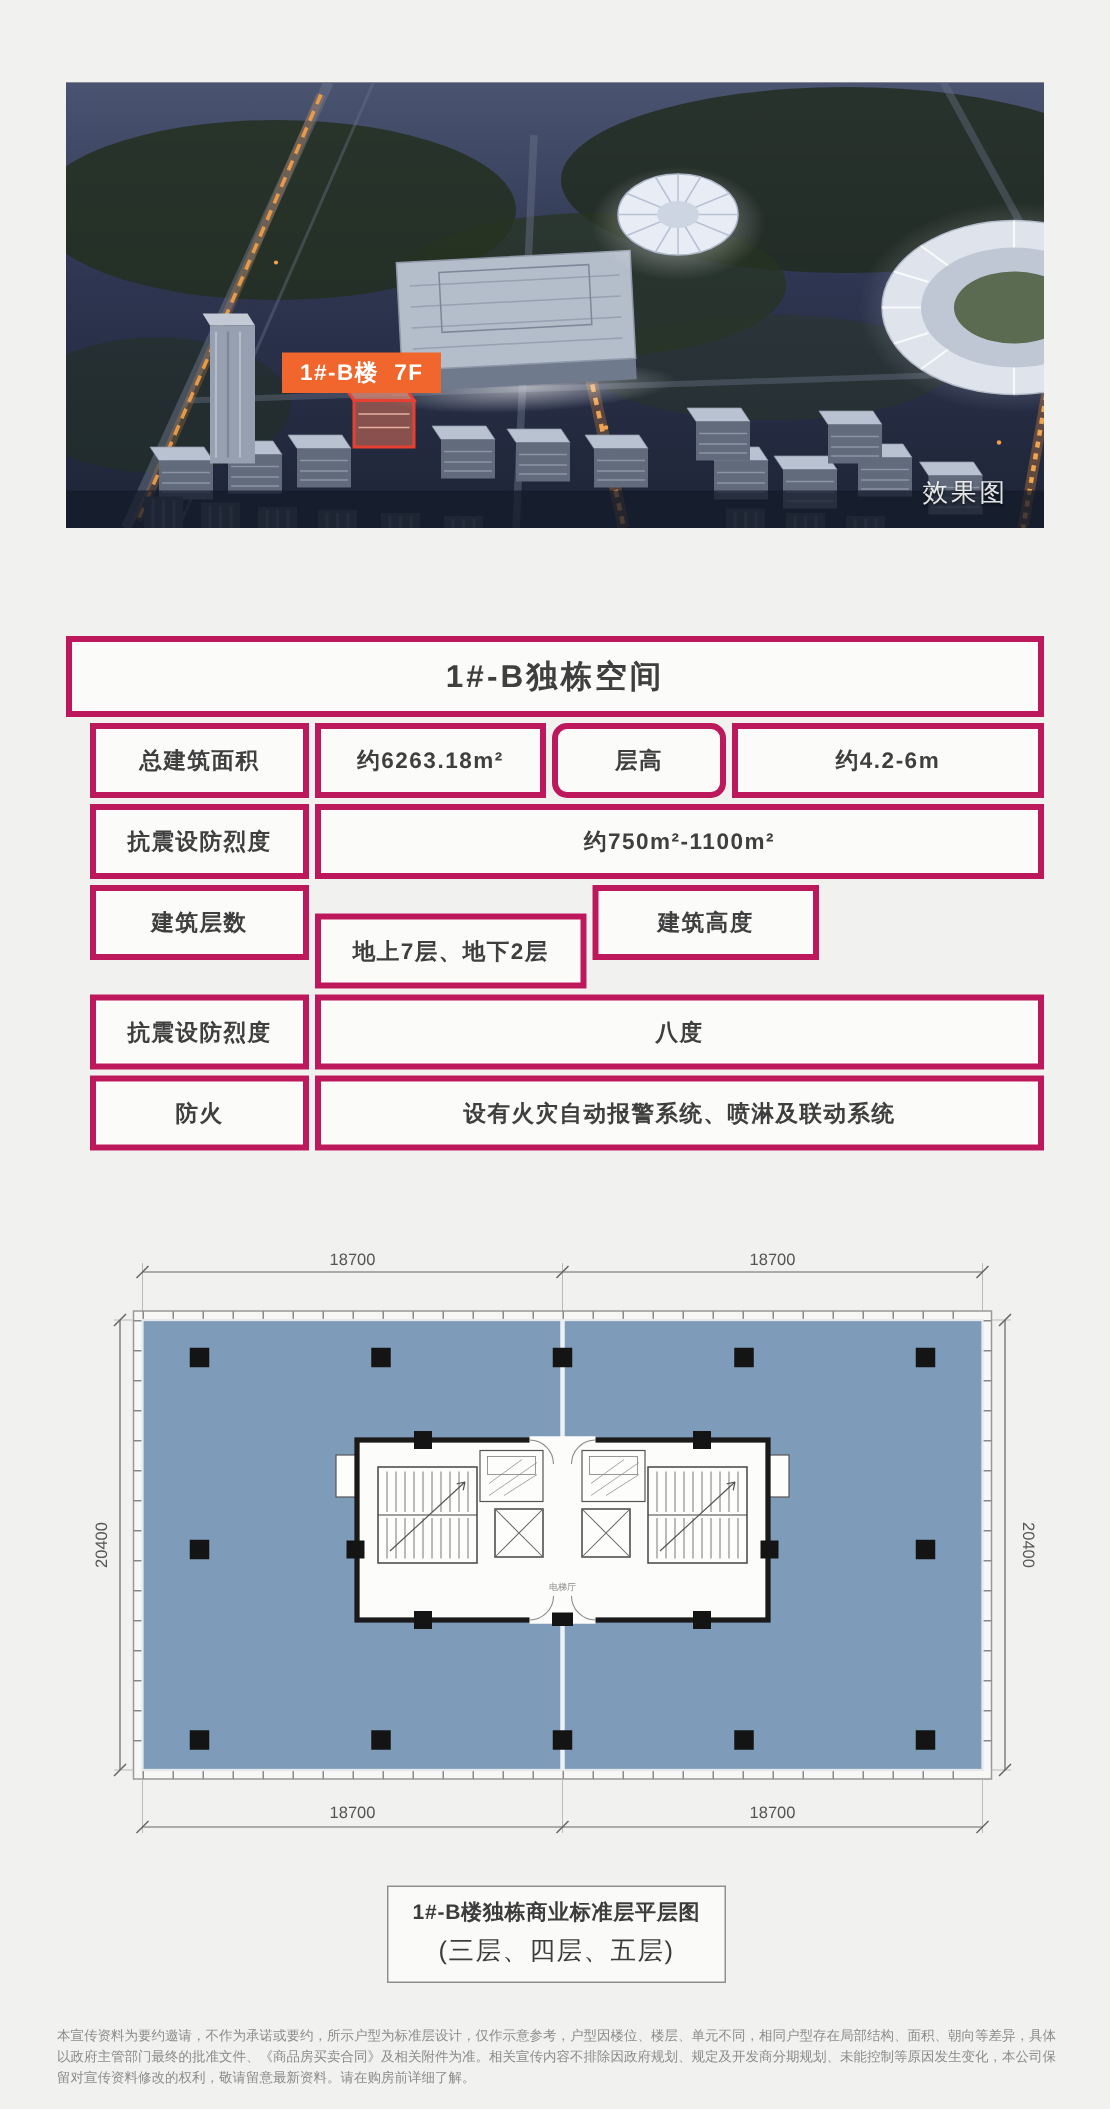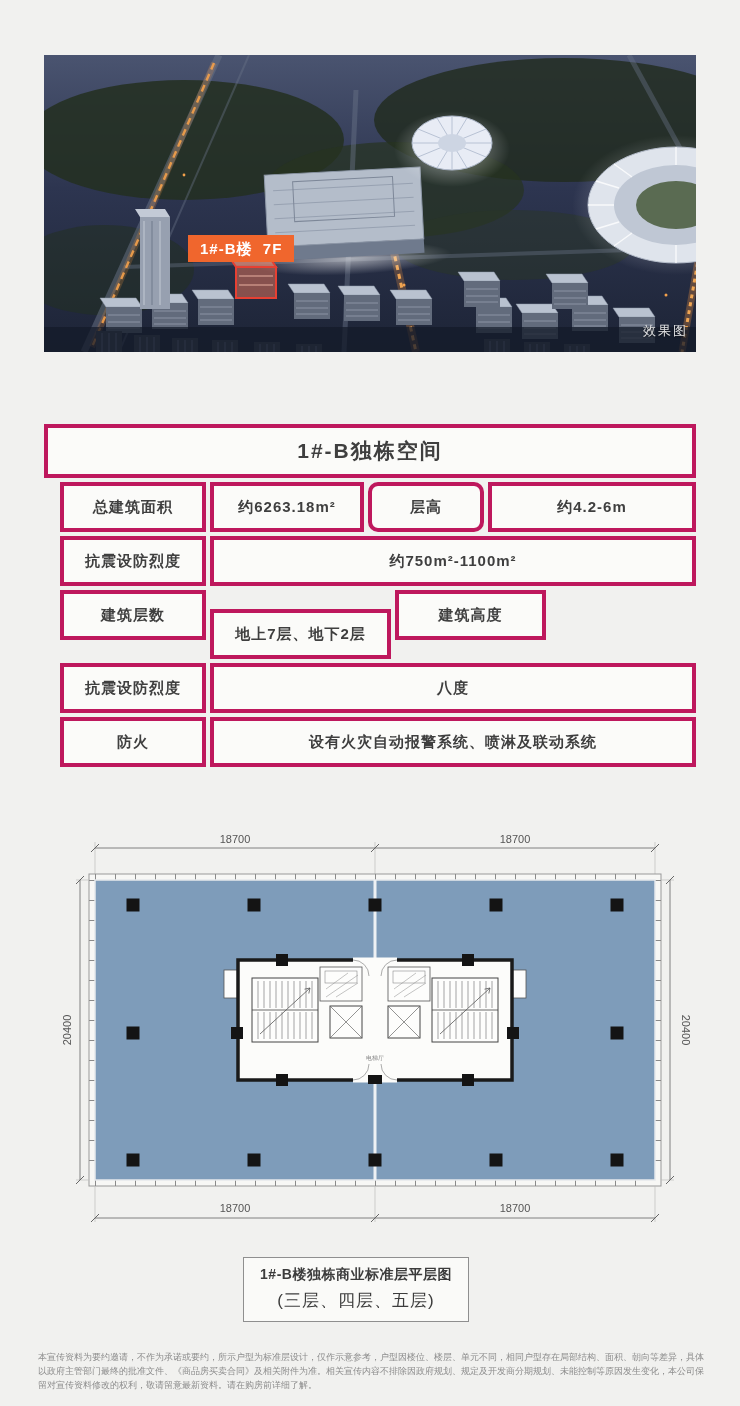--- a/index.html
+++ b/index.html
@@ -4,42 +4,42 @@
 <style>
   html,body{margin:0;padding:0;}
   body{width:740px;height:1406px;background:#f1f1ef;font-family:"Liberation Sans","DejaVu Sans",sans-serif;position:relative;overflow:hidden;}
   .page{position:absolute;inset:0;width:740px;height:1406px;background:#f1f1ef;}
 
   
   .hero{position:absolute;left:44px;top:55px;width:652px;height:297px;overflow:hidden;background:#2a3144;}
   .hero svg{position:absolute;left:0;top:0;}
   .hero-label{position:absolute;left:144px;top:180px;height:27px;padding:0 12px;background:#f0662d;
     color:#fff;font-weight:bold;font-size:15px;line-height:27px;white-space:pre;letter-spacing:1px;}
-  .hero-mark{position:absolute;right:8px;bottom:12px;color:rgba(255,255,255,0.88);font-size:13px;letter-spacing:2px;text-shadow:0 1px 2px rgba(0,0,0,.6);}
+  .hero-mark{position:absolute;right:24px;bottom:12px;color:rgba(255,255,255,0.88);font-size:17px;letter-spacing:2px;text-shadow:0 1px 2px rgba(0,0,0,.6);}
 
   
   .spec{position:absolute;left:44px;top:424px;width:652px;}
   .spec .trow{display:flex;gap:4px;margin-bottom:4px;}
   .cell{box-sizing:border-box;background:#fbfbf9;border:4px solid #be185d;display:flex;align-items:center;justify-content:center;
     height:50px;font-size:15px;font-weight:bold;color:#3f3f3f;text-align:center;letter-spacing:1px;}
   .cell.hdr{height:54px;font-size:21px;letter-spacing:2px;}
   .w-full{width:100%;}
   .w-label{width:146px;margin-left:16px;}
   .w2a{width:154px;}.w3a{width:116px;border-radius:10px;}
   .w2c{width:181px;margin-top:19px;}.w3c{width:151px;}
   .wflex{flex:1;}
 
   
   .plan{position:absolute;left:0;top:830px;width:740px;height:425px;}
   .plan svg{display:block;}
   .dimtxt{font-size:11px;fill:#555;font-family:"Liberation Sans",sans-serif;}
   .coretxt{font-size:6px;fill:#8a8a8a;font-family:"Liberation Sans",sans-serif;}
 
   
-  .caption{position:absolute;left:243px;top:1257px;width:226px;box-sizing:border-box;border:1px solid #8f8f8f;background:#fafaf8;
+  .caption{position:absolute;left:258px;top:1257px;width:226px;box-sizing:border-box;border:1px solid #8f8f8f;background:#fafaf8;
     text-align:center;padding:8px 4px 9px 4px;}
   .caption .t1{font-size:14px;font-weight:bold;color:#3c3c3c;letter-spacing:0.5px;}
   .caption .t2{font-size:17px;color:#3c3c3c;margin-top:5px;letter-spacing:1px;}
 
   
   .disclaimer{position:absolute;left:38px;top:1350px;width:666px;font-size:9px;line-height:14px;color:#8c8c8c;margin:0;text-align:left;}
 </style>
 </head>
 <body>
 

